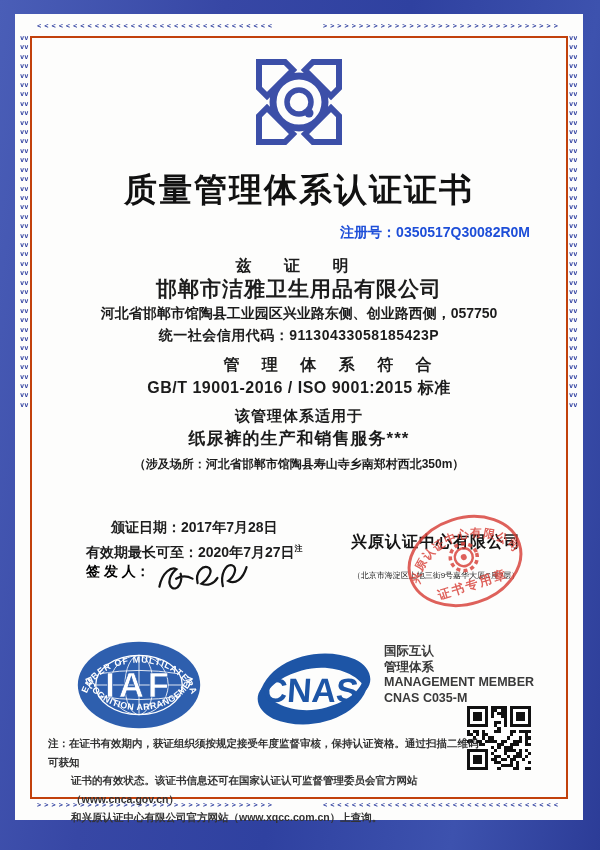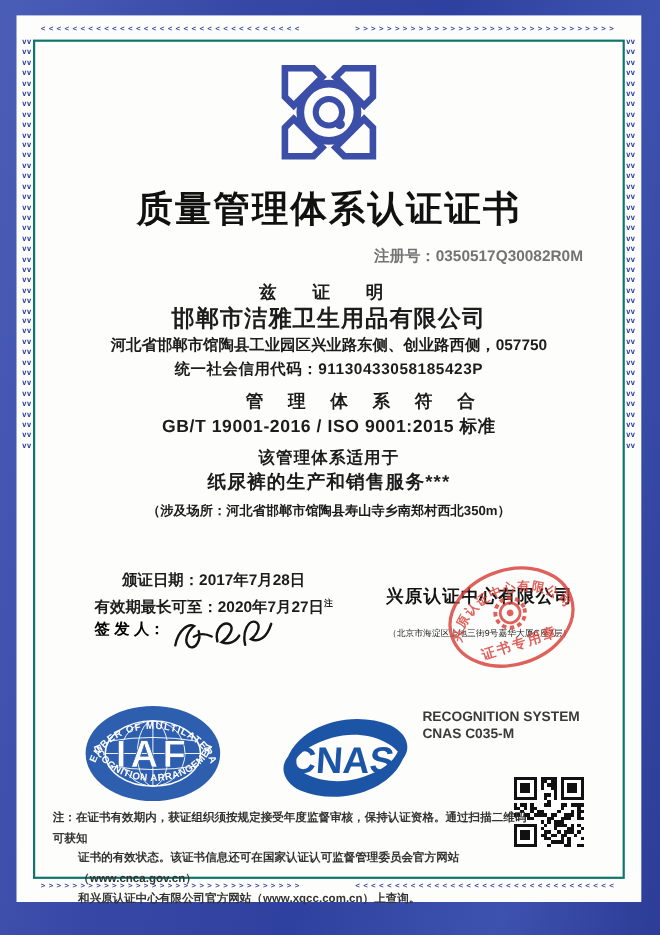--- a/index.html
+++ b/index.html
@@ -11,27 +11,27 @@
   .chev{position:absolute;color:#2b3c9e;font-family:"DejaVu Sans Mono",monospace;
         font-weight:bold;font-size:7px;line-height:9.4px;user-select:none;}
   .chev-h{left:22px;right:22px;height:10px;display:flex;justify-content:space-between;letter-spacing:3px;overflow:hidden;white-space:nowrap;}
   .chev-top{top:8px;}
   .chev-bottom{bottom:9px;}
   .chev-v{top:20px;bottom:20px;width:9px;word-break:break-all;overflow:hidden;text-align:left;}
   .chev-left{left:5px;}
   .chev-right{right:5px;}
   
   .inner{position:absolute;left:15px;top:22px;width:534px;height:759px;
-         border:2px solid #0f766e;background:#fdfdfc;}
+         border:2px solid #c2410c;background:#fdfdfc;}
   .abs{position:absolute;}
   .ctr{left:0;width:100%;text-align:center;}
   .blk{color:#1c1c1c;}
   .emblem{top:14px;left:50%;transform:translateX(-50%);}
   .title{top:130px;font-size:33px;font-weight:900;letter-spacing:2px;color:#111;}
-  .reg{top:186px;right:36px;font-size:14px;font-weight:bold;color:#737373;}
+  .reg{top:186px;right:36px;font-size:14px;font-weight:bold;color:#1d4ed8;}
   .attest{top:218px;font-size:16px;font-weight:bold;letter-spacing:14px;}
   .company{top:237px;font-size:21px;font-weight:900;letter-spacing:1px;}
   .addr{top:267px;font-size:14px;font-weight:bold;}
   .credit{top:289px;font-size:14px;font-weight:bold;letter-spacing:.5px;}
   .conform{top:317px;font-size:16px;font-weight:bold;letter-spacing:9px;margin-left:33px;}
   .standard{top:340px;font-size:16px;font-weight:bold;letter-spacing:.5px;}
   .scope-h{top:369px;font-size:15px;font-weight:bold;letter-spacing:1px;}
   .scope{top:389px;font-size:17px;font-weight:900;letter-spacing:1px;}
   .site{top:418px;font-size:12px;font-weight:bold;}
   .dates{top:478px;left:54px;font-size:14px;font-weight:bold;line-height:22px;text-align:center;}
@@ -157,21 +157,23 @@
 
       <svg class="abs cnas" width="124" height="88" viewBox="0 0 120 86">
         <g fill="#1d55a6">
           <path d="M6,52 C12,15 64,-1 100,14 C113,20 120,33 111,44 C104,28 76,17 48,25 C28,31 14,40 11,56 Z"></path>
           <path d="M6,52 C12,15 64,-1 100,14 C113,20 120,33 111,44 C104,28 76,17 48,25 C28,31 14,40 11,56 Z" transform="rotate(180 60 43)"></path>
         </g>
         <text x="60" y="56" text-anchor="middle" font-size="33" font-weight="900" fill="#1d55a6" transform="skewX(-4)">CNAS</text>
       </svg>
 
       <div class="abs cnas-text">
-        <div>RECOGNITION SYSTEM</div>
+        <div>国际互认</div>
+        <div>管理体系</div>
+        <div>MANAGEMENT MEMBER</div>
         <div>CNAS C035-M</div>
       </div>
 
       <svg class="abs qr" width="64" height="64" viewBox="0 0 21 21" shape-rendering="crispEdges">
         <rect width="21" height="21" fill="#ffffff"></rect>
         <g id="qr-modules" fill="#111111">
             <rect x="8" y="0" width="1" height="1"></rect>
             <rect x="9" y="0" width="1" height="1"></rect>
             <rect x="10" y="0" width="1" height="1"></rect>
             <rect x="11" y="0" width="1" height="1"></rect>

